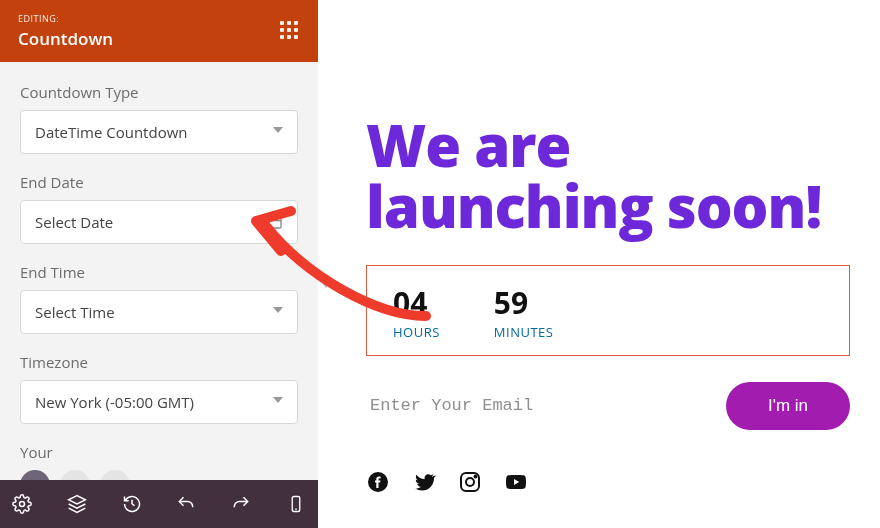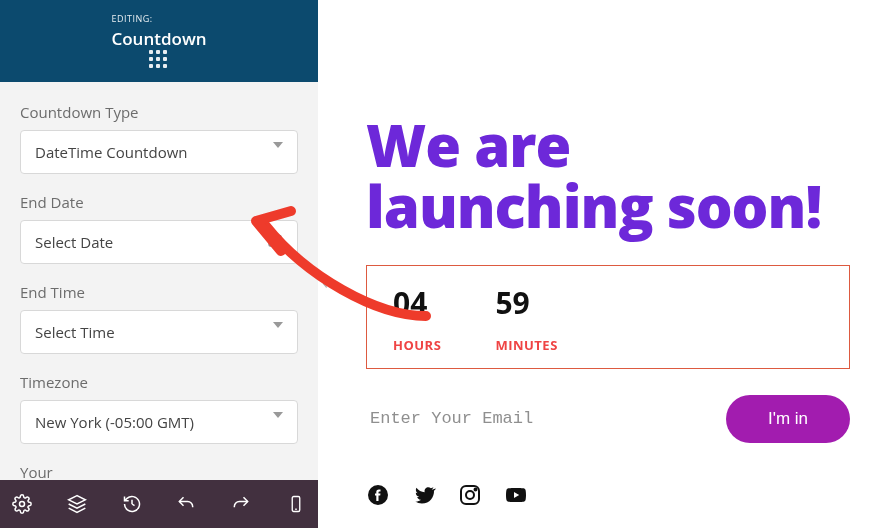--- a/index.html
+++ b/index.html
@@ -14,27 +14,26 @@
   
   .panel {
     width: 318px;
     min-width: 318px;
     background: #f3f3f3;
     display: flex;
     flex-direction: column;
     position: relative;
   }
   .panel-header {
-    background: #0c4a6e;
+    background: #c2410c;
     color: #fff;
     padding: 12px 18px;
     display: flex;
     justify-content: space-between;
     align-items: center;
-    flex-direction: column;
   }
   .panel-header .small {
     font-size: 9px;
     letter-spacing: .5px;
     opacity: .9;
   }
   .panel-header .title {
     font-size: 17px;
     font-weight: 600;
     margin-top: 2px;
@@ -62,20 +61,21 @@
   }
   .control {
     width: 100%;
     background: #fff;
     border: 1px solid #d8d8d8;
     border-radius: 4px;
     padding: 11px 14px;
     font-size: 15px;
     color: #444;
     display: flex;
+    align-items: center;
     justify-content: space-between;
     margin-bottom: 18px;
     cursor: pointer;
   }
   .control .ctl-text { color: #444; }
   .chev { width: 10px; height: 10px; border-left: 5px solid transparent; border-right: 5px solid transparent; border-top: 6px solid #999; }
   .cal-icon svg { display:block; }
 
   .align-row { display:flex; gap:10px; margin-top:4px; }
   .align-btn {
@@ -111,21 +111,21 @@
   }
   .countdown-box {
     border: 1px solid #dd5a40;
     margin-top: 28px;
     padding: 16px 26px 14px;
     display:flex;
     gap: 54px;
   }
   .cd-part { text-align:left; }
   .cd-num { font-size: 30px; font-weight: 700; color:#111; }
-  .cd-label { font-size: 13px; font-weight:700; color:#ef4444; letter-spacing:.5px; margin-top:13px; }
+  .cd-label { font-size: 13px; font-weight:400; color:#0369a1; letter-spacing:.5px; margin-top:0; }
 
   .email-row { display:flex; gap:22px; margin-top: 26px; align-items:center; }
   .email-input {
     flex:1;
     border:none;
     font-size:17px;
     padding: 10px 4px;
     color:#333;
     outline:none;
     font-family:Liberation Mono, monospace;

